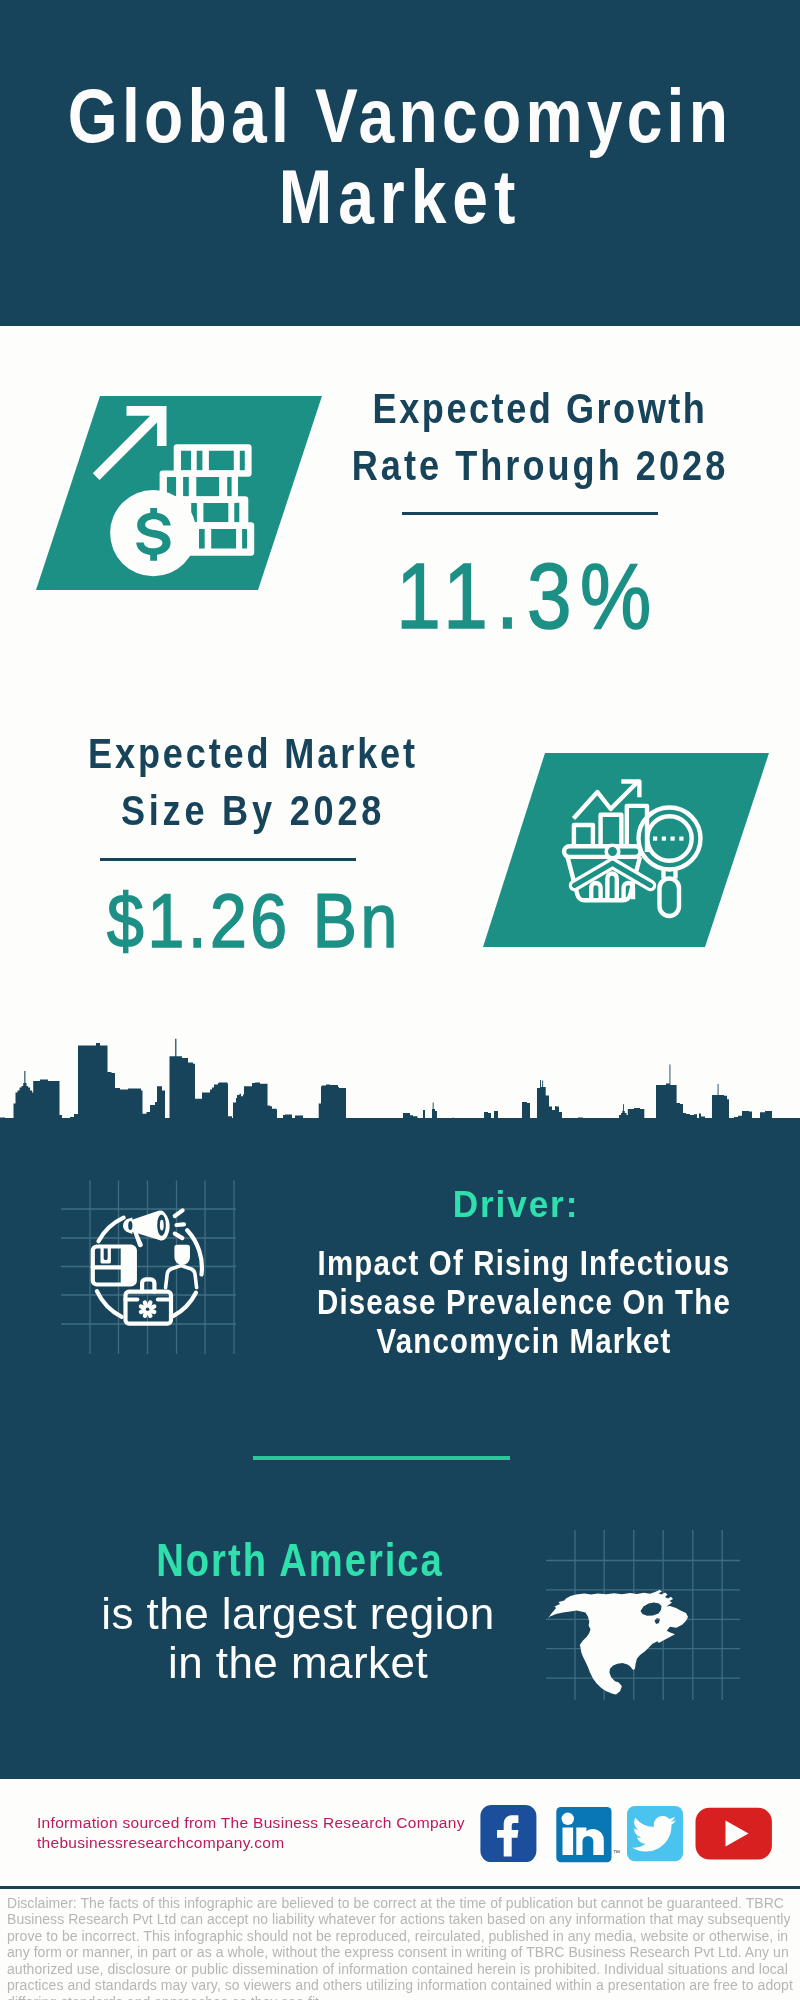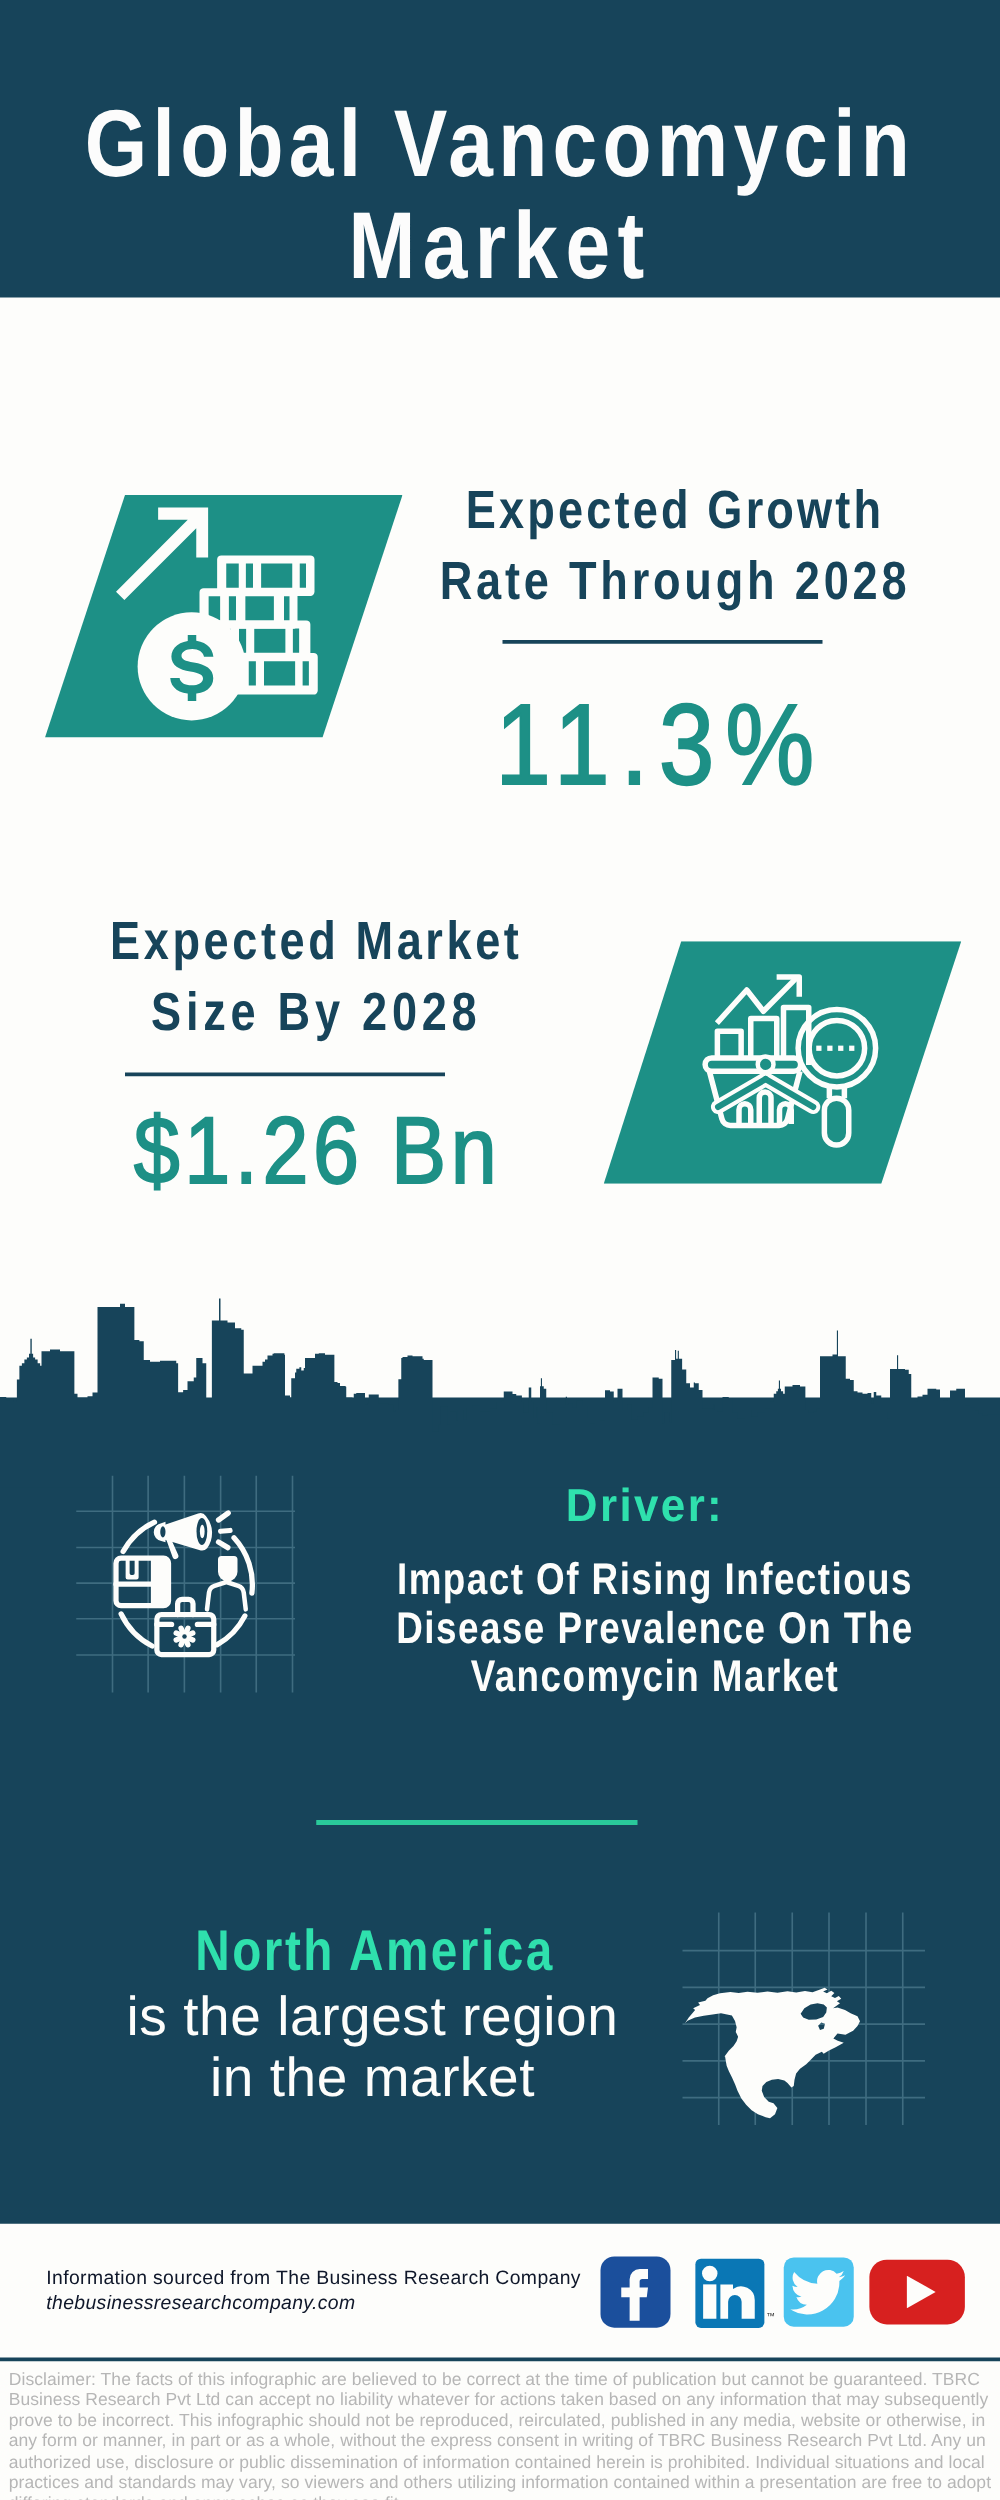--- a/index.html
+++ b/index.html
@@ -1,20 +1,20 @@
 <!DOCTYPE html>
 <html><head>
 <meta charset="utf-8">
 <style>
   html,body{margin:0;padding:0;}
   body{width:800px;height:2000px;background:#ffffff;font-family:"Liberation Sans",sans-serif;overflow:hidden;}
   .page{position:relative;width:800px;height:2000px;background:#fdfdfb;}
 
   
-  .hdr{position:absolute;left:0;top:0;width:800px;height:238px;background:#17445a;}
+  .hdr{position:absolute;left:0;top:0;width:800px;height:326px;background:#17445a;}
   .hdr-title{position:absolute;left:0;top:0;width:800px;text-align:center;color:#fcfcfc;
     font-size:76px;font-weight:bold;line-height:78px;transform:scaleX(0.845);}
 
   
   .par{position:absolute;background:#1d9086;}
 
   
   .stat-head{position:absolute;text-align:center;color:#17445a;font-size:43px;font-weight:bold;
     line-height:43px;transform:scaleX(0.84);}
   .stat-rule{position:absolute;height:3px;background:#17445a;}
@@ -33,21 +33,21 @@
   .mid-rule{position:absolute;height:4px;background:#2ac99a;}
   .gridlines line{stroke:#3f6c80;stroke-width:1.3;}
 
   
   .region-hi{position:absolute;left:-100px;width:800px;text-align:center;color:#2fe0ad;font-size:46px;
     font-weight:bold;line-height:46px;white-space:nowrap;transform:scaleX(0.83);letter-spacing:2.4px;}
   .region-text{position:absolute;left:-102px;width:800px;text-align:center;color:#fdfdfb;font-size:44px;
     font-weight:normal;line-height:44px;white-space:nowrap;letter-spacing:0.45px;}
 
   
-  .src{position:absolute;left:37px;color:#0f172a;font-size:15.5px;letter-spacing:0.3px;white-space:nowrap;}
+  .src{position:absolute;left:37px;color:#be185d;font-size:15.5px;letter-spacing:0.3px;white-space:nowrap;}
   .sep{position:absolute;left:0;width:800px;height:3px;background:#17445a;}
   .disc{position:absolute;color:#b6b6b6;font-size:14px;line-height:16.45px;letter-spacing:0.05px;word-break:break-all;}
 </style>
 </head>
 <body>
 
 <div class="page">
 
   <div class="hdr">
     <div class="hdr-title" style="top:77px;letter-spacing:5px;">Global Vancomycin</div>
@@ -181,21 +181,21 @@
   <div class="driver-text" style="top:1285px;">Disease Prevalence On The</div>
   <div class="driver-text" style="top:1324px;">Vancomycin Market</div>
 
   <div class="mid-rule" style="left:253px;top:1456px;width:257px;"></div>
 
   <div class="region-hi" style="top:1537px;">North America</div>
   <div class="region-text" style="top:1592px;">is the largest region</div>
   <div class="region-text" style="top:1641px;">in the market</div>
 
   <div class="src" style="top:1814px;">Information sourced from The Business Research Company</div>
-  <div class="src" style="top:1834px;font-style:italic;">thebusinessresearchcompany.com</div>
+  <div class="src" style="top:1834px;">thebusinessresearchcompany.com</div>
 
   <svg style="position:absolute;left:475px;top:1800px;width:305px;height:70px;" viewBox="475 1800 305 70">
     <g>
       <rect x="480.4" y="1805.1" width="56" height="57" rx="11" fill="#1b4f9c"></rect>
       <path d="M503.7,1856.6 v-18.9 h-6.7 v-7.8 h6.7 v-6.6 a8.1,8.1 0 0 1 8.1,-8.1 h6.6 v7.9 h-4.6 a2.1,2.1 0 0 0 -2.1,2.1 v4.7 h6.7 l-1,7.8 h-5.7 v18.9 z" fill="#fdfdfb"></path>
     </g>
     <g>
       <rect x="556.3" y="1806.9" width="55.2" height="55.4" rx="4.5" fill="#0a77b5"></rect>
       <circle cx="567.8" cy="1818.8" r="6.2" fill="#fdfdfb"></circle>
       <rect x="562.5" y="1827.5" width="10.6" height="27.5" fill="#fdfdfb"></rect>

